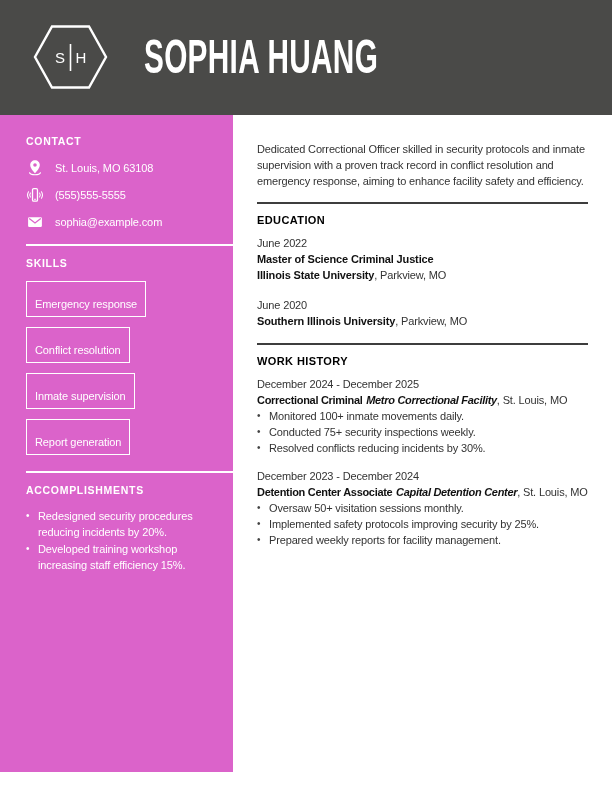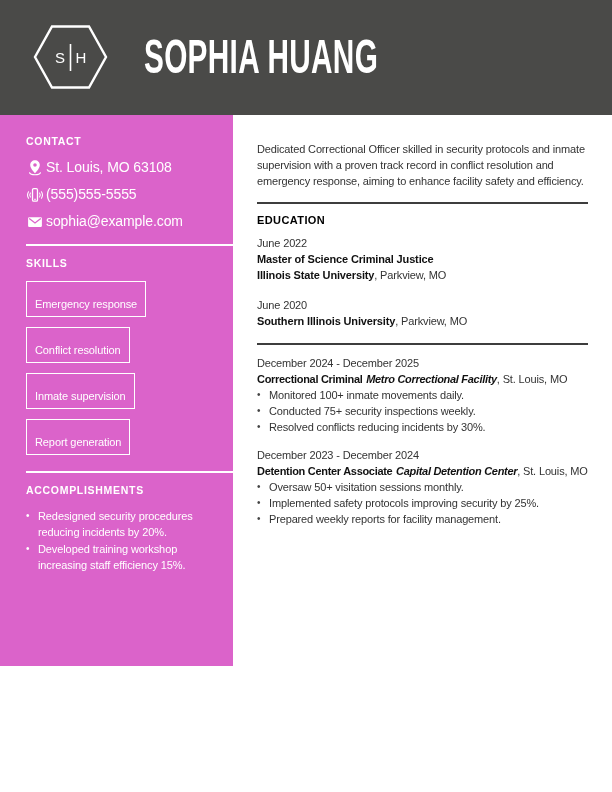--- a/index.html
+++ b/index.html
@@ -20,26 +20,26 @@
   .header{position:absolute;top:0;left:0;width:612px;height:115px;background:var(--header-bg);}
   .logo{position:absolute;left:33px;top:25px;}
   .name{
     position:absolute;left:144px;top:33px;
     font-size:48px;font-weight:bold;color:var(--white);
     letter-spacing:.5px;white-space:nowrap;line-height:1;
     transform:scaleX(.62);transform-origin:left top;
   }
   
   .sidebar{
-    position:absolute;left:0;top:115px;width:233px;height:551px;
+    position:absolute;left:0;top:115px;width:233px;height:657px;
     background:var(--sidebar-bg);color:var(--white);padding-top:20px;
   }
   .side-pad{padding-left:26px;padding-right:16px;}
   .side-heading{font-size:10.5px;font-weight:bold;letter-spacing:.7px;margin-bottom:12px;}
-  .contact-row{display:flex;align-items:flex-start;gap:2px;font-size:14px;margin-bottom:9px;min-height:18px;letter-spacing:-.1px;}
+  .contact-row{display:flex;align-items:center;gap:11px;font-size:11px;margin-bottom:9px;min-height:18px;letter-spacing:-.1px;}
   .contact-row svg{flex:0 0 auto;display:block;}
   .side-divider{height:2px;background:var(--white);margin-left:26px;margin-top:13px;margin-bottom:11px;}
   .skill-box{
     display:inline-block;border:1.5px solid var(--white);
     padding:16px 8px 5px;font-size:11px;letter-spacing:-.1px;line-height:13px;
   }
   .skill-line{margin-bottom:10px;line-height:0;}
   .skill-line:last-child{margin-bottom:8px;}
   .side-bullets{margin-top:2px;}
   .side-bullet{display:flex;gap:7px;font-size:11px;line-height:16px;letter-spacing:-.1px;margin-bottom:1px;}
@@ -151,20 +151,21 @@
       <div><span class="bold">Illinois State University</span><span>, Parkview, MO</span></div>
     </div>
 
     <div class="edu-entry">
       <div>June 2020</div>
       <div><span class="bold">Southern Illinois University</span><span>, Parkview, MO</span></div>
     </div>
 
     <div class="main-divider" style="margin-top:14px;"></div>
 
+    <div class="main-heading">WORK HISTORY</div>
 
     <div class="job">
       <div>December 2024 - December 2025</div>
       <div><span class="job-title">Correctional Criminal</span><span class="company">Metro Correctional Facility</span><span>, St. Louis, MO</span></div>
       <div class="main-bullet">
           <span class="dot">•</span>
           <span>Monitored 100+ inmate movements daily.</span>
         </div>
       <div class="main-bullet">
           <span class="dot">•</span>

